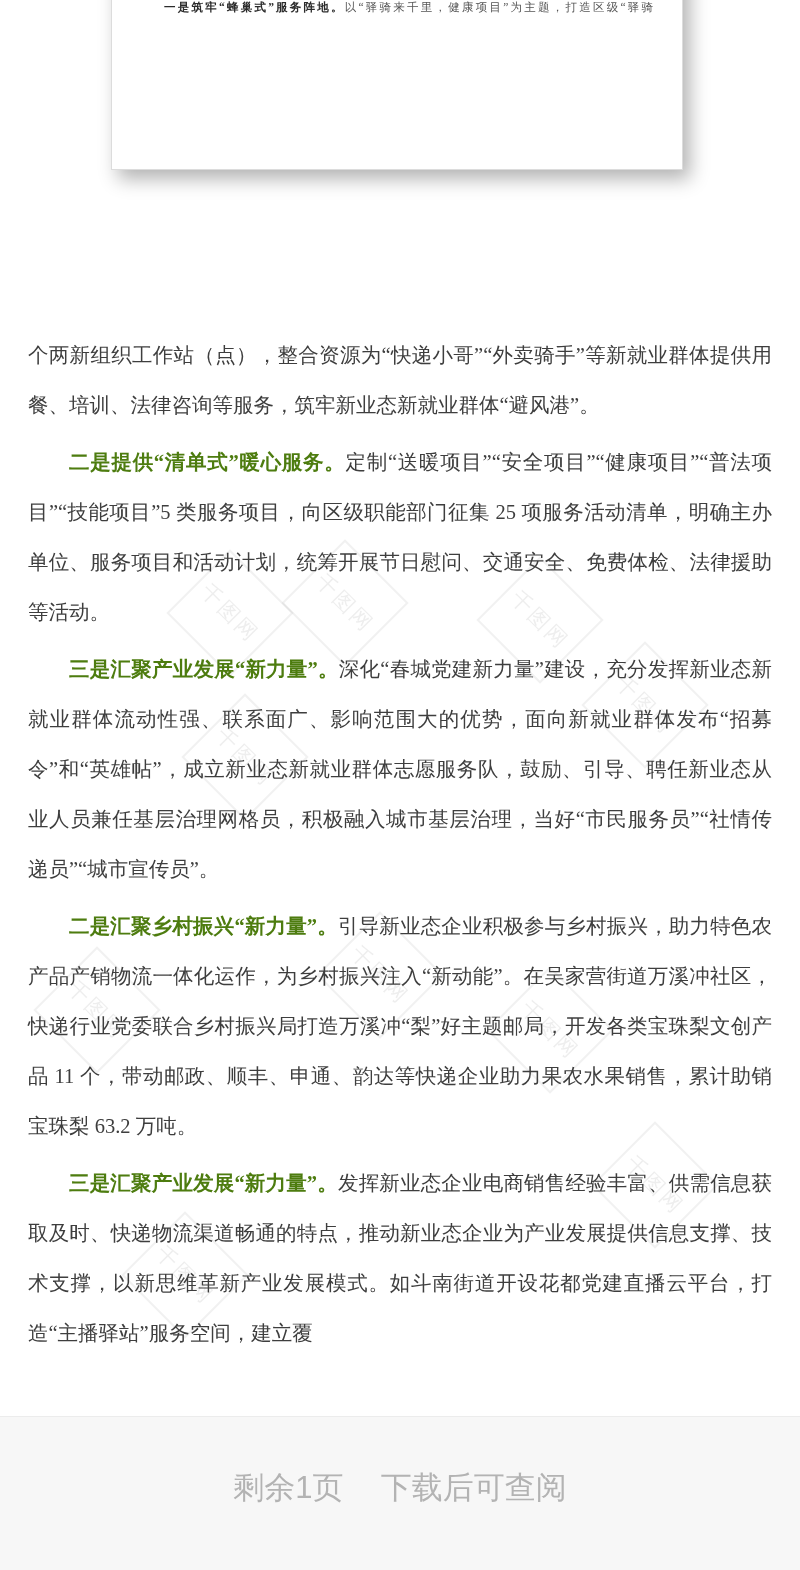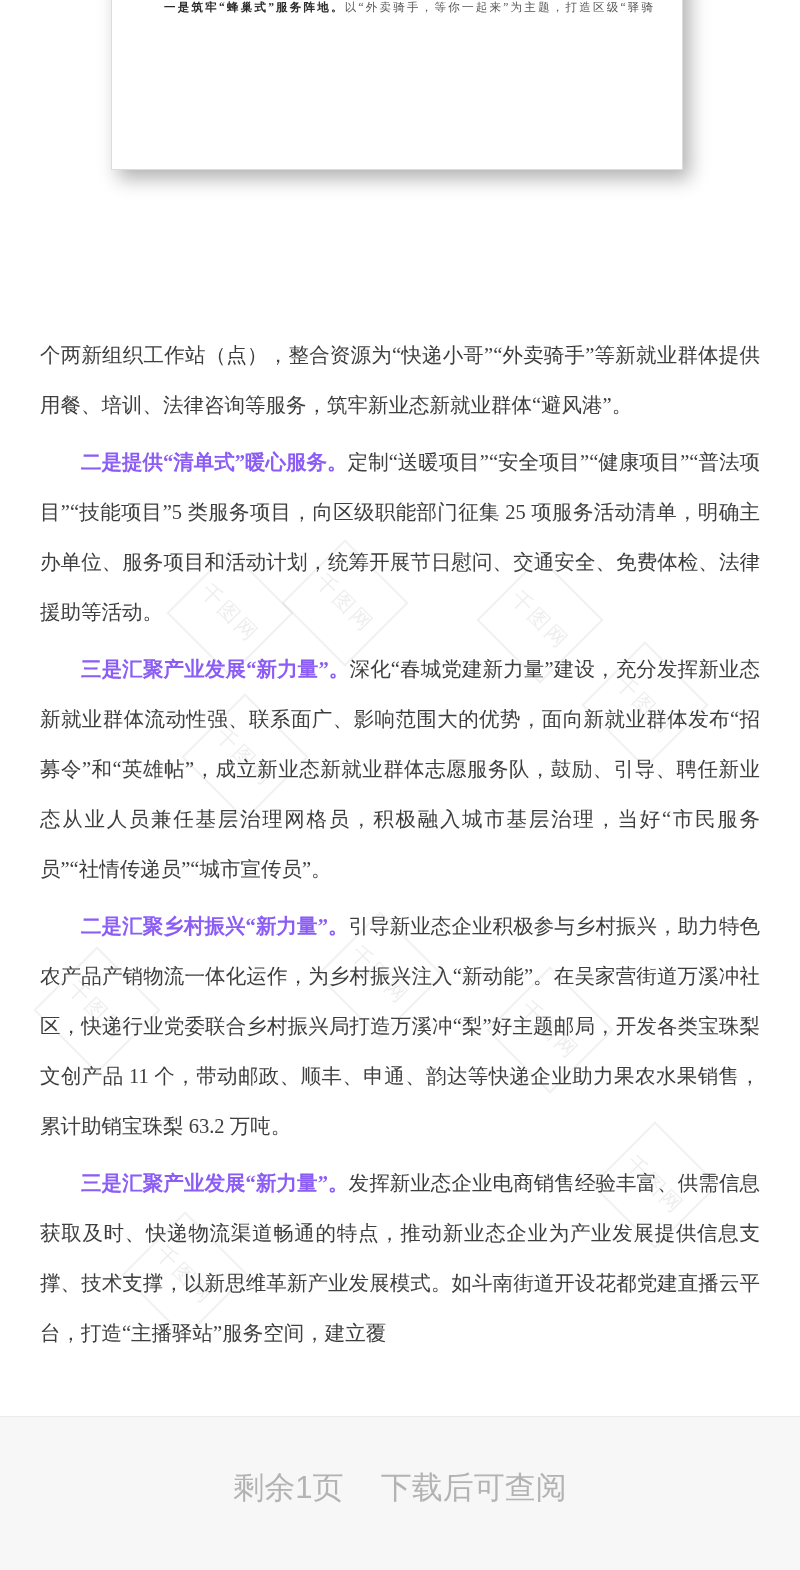--- a/index.html
+++ b/index.html
@@ -33,24 +33,24 @@
     color:rgba(125,125,125,0.13);
     font-family:"Liberation Sans",sans-serif;
   }
   
   .doc{
     position:absolute;left:0;top:330px;width:800px;
     padding:0 28px;box-sizing:border-box;
     font-size:20.5px;line-height:50px;color:#3e3e3e;
     text-align:justify;z-index:1;
   }
-  .doc p{margin:0 12px 7px;text-indent:2em;}
+  .doc p{margin:0 0 7px;text-indent:2em;}
   .doc p.cont{text-indent:0;}
   .doc p.heading{font-weight:bold;color:#222;}
-  .doc b.lead{color:#8b5cf6;}
+  .doc b.lead{color:#4d7c0f;}
   
   .footer{
     position:absolute;left:0;top:1416px;width:800px;height:154px;
     background:#f7f7f7;border-top:1px solid #ececec;
     box-sizing:border-box;padding-top:48px;
     text-align:center;z-index:2;
     font-family:"Liberation Sans",sans-serif;
     font-size:31px;color:#b3b3b3;line-height:46px;
   }
   .footer .gap{display:inline-block;width:1.2em;}
@@ -66,21 +66,21 @@
     <div class="wm" style="left: 600px; top: 660px;">千图网</div>
     <div class="wm" style="left: 52px; top: 965px;">千图网</div>
     <div class="wm" style="left: 335px; top: 930px;">千图网</div>
     <div class="wm" style="left: 505px; top: 985px;">千图网</div>
     <div class="wm" style="left: 140px; top: 1230px;">千图网</div>
     <div class="wm" style="left: 610px; top: 1140px;">千图网</div>
   </div>
 
 <div class="prev-card">
   <div class="thumb-text">
-    <div class="thumb-line first"><span class="thumb-lead">一是筑牢“蜂巢式”服务阵地。</span><span>以“外卖骑手，等你一起来”为主题，打造区级“驿骑</span></div>
+    <div class="thumb-line first"><span class="thumb-lead">一是筑牢“蜂巢式”服务阵地。</span><span>以“驿骑来千里，健康项目”为主题，打造区级“驿骑</span></div>
   </div>
 </div>
 
 <div class="doc" id="doc-body">
     <p class="cont">个两新组织工作站（点），整合资源为“快递小哥”“外卖骑手”等新就业群体提供用餐、培训、法律咨询等服务，筑牢新业态新就业群体“避风港”。</p>
     <p class="para"><b class="lead">二是提供“清单式”暖心服务。</b>定制“送暖项目”“安全项目”“健康项目”“普法项目”“技能项目”5 类服务项目，向区级职能部门征集 25 项服务活动清单，明确主办单位、服务项目和活动计划，统筹开展节日慰问、交通安全、免费体检、法律援助等活动。</p>
     <p class="para"><b class="lead">三是汇聚产业发展“新力量”。</b>深化“春城党建新力量”建设，充分发挥新业态新就业群体流动性强、联系面广、影响范围大的优势，面向新就业群体发布“招募令”和“英雄帖”，成立新业态新就业群体志愿服务队，鼓励、引导、聘任新业态从业人员兼任基层治理网格员，积极融入城市基层治理，当好“市民服务员”“社情传递员”“城市宣传员”。</p>
     <p class="para"><b class="lead">二是汇聚乡村振兴“新力量”。</b>引导新业态企业积极参与乡村振兴，助力特色农产品产销物流一体化运作，为乡村振兴注入“新动能”。在吴家营街道万溪冲社区，快递行业党委联合乡村振兴局打造万溪冲“梨”好主题邮局，开发各类宝珠梨文创产品 11 个，带动邮政、顺丰、申通、韵达等快递企业助力果农水果销售，累计助销宝珠梨 63.2 万吨。</p>
     <p class="para"><b class="lead">三是汇聚产业发展“新力量”。</b>发挥新业态企业电商销售经验丰富、供需信息获取及时、快递物流渠道畅通的特点，推动新业态企业为产业发展提供信息支撑、技术支撑，以新思维革新产业发展模式。如斗南街道开设花都党建直播云平台，打造“主播驿站”服务空间，建立覆</p>
   </div>

